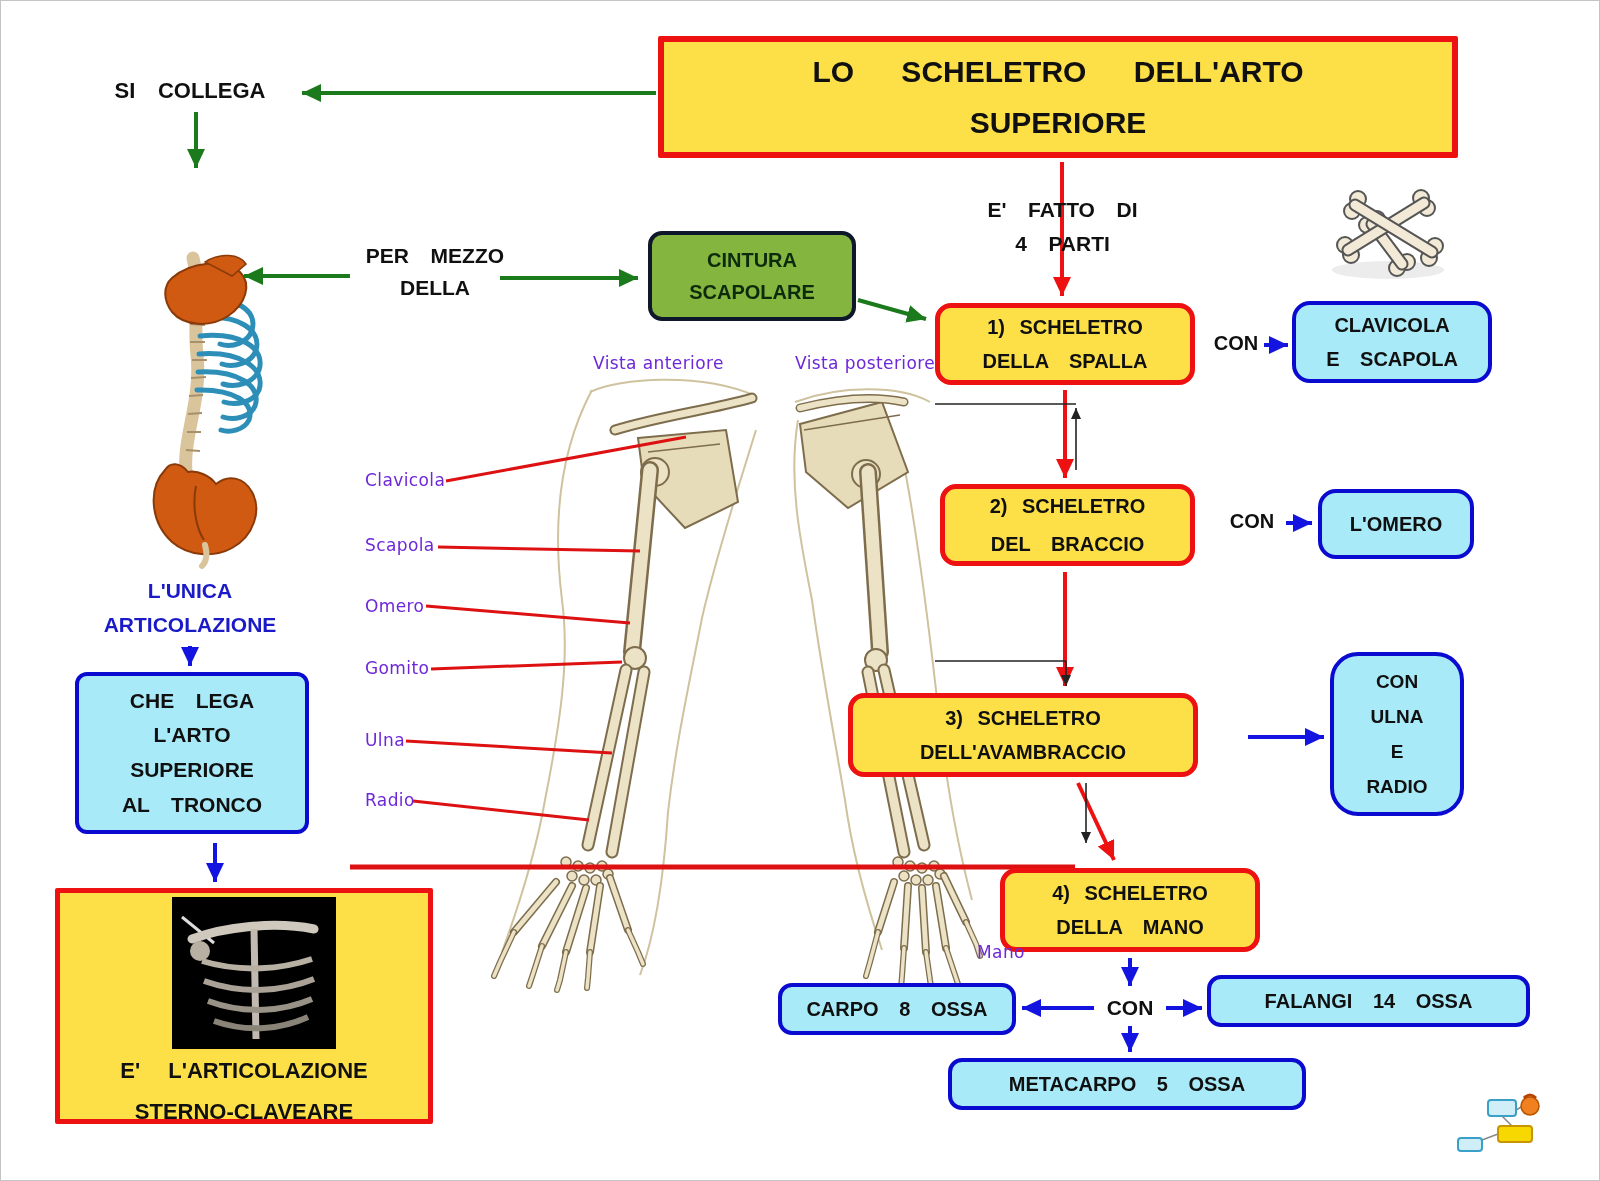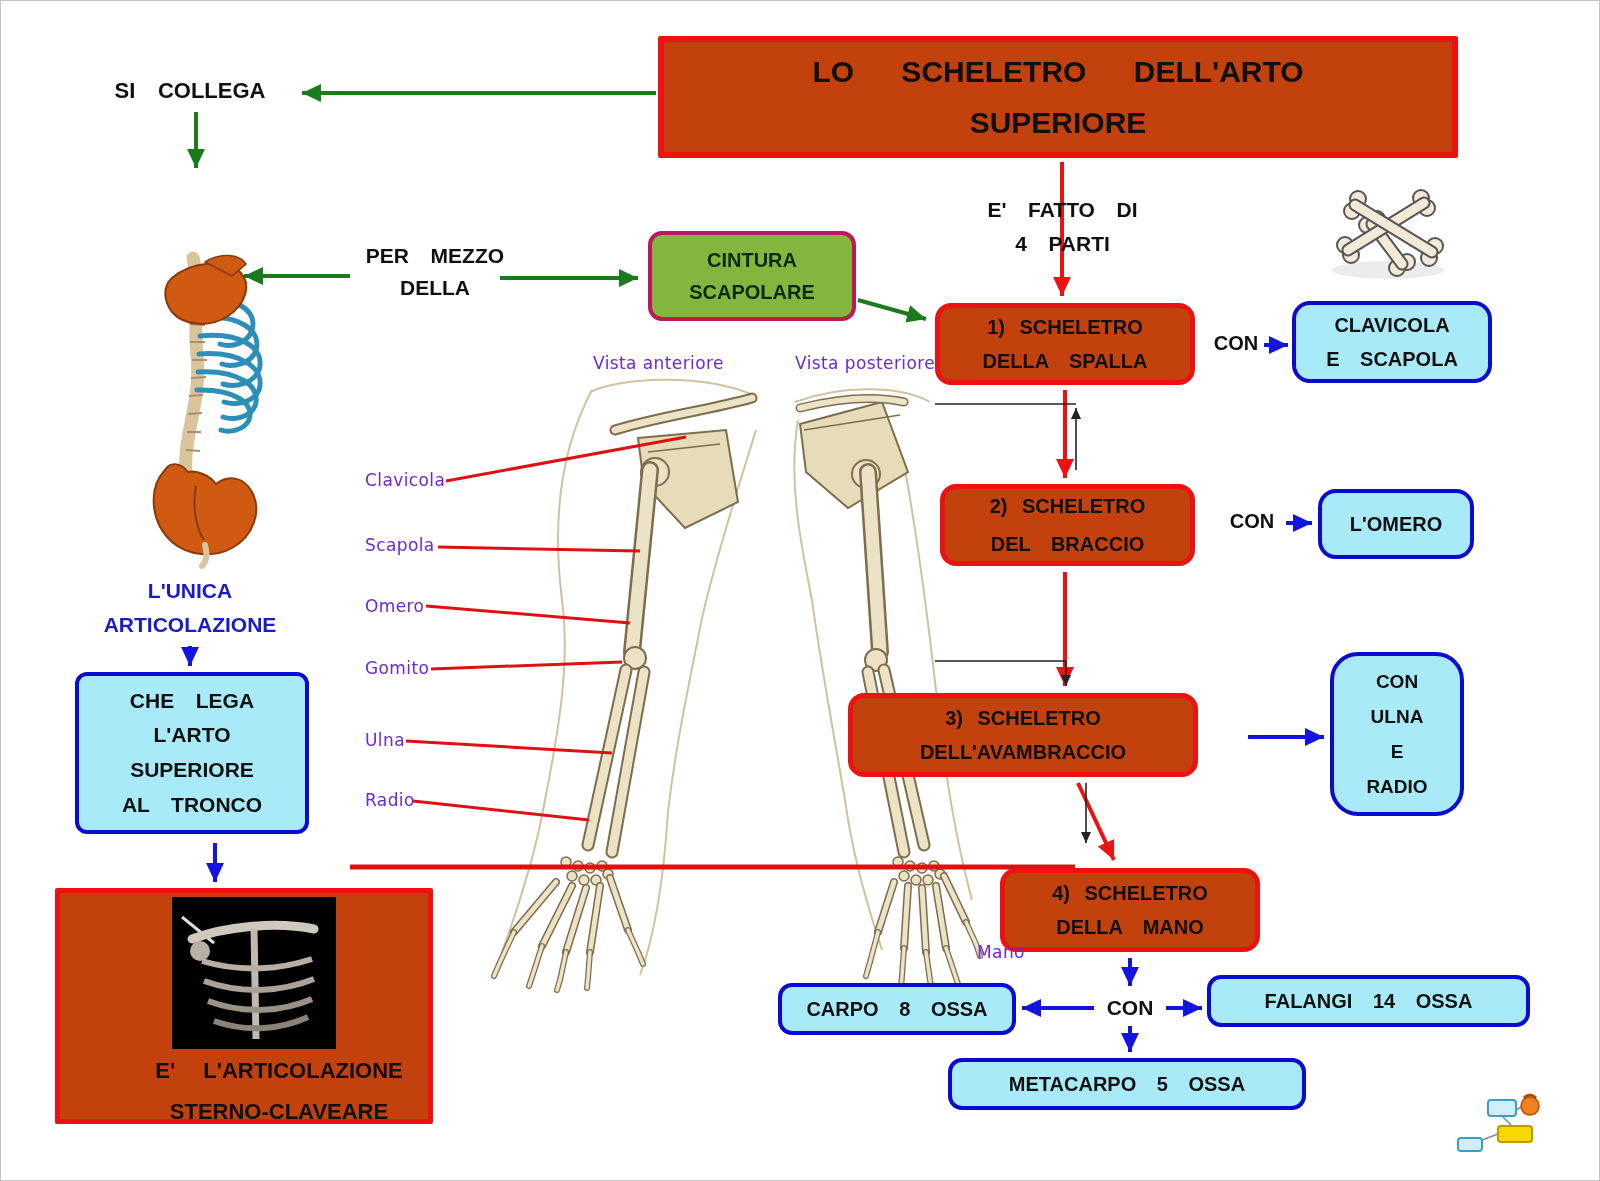--- a/index.html
+++ b/index.html
@@ -10,48 +10,48 @@
   }
   svg.layer{position:absolute;left:0;top:0;width:1600px;height:1181px;}
   .art{z-index:0;}
   .arrows{z-index:1;}
   .node{position:absolute;z-index:2;}
   .lbl{
     position:absolute;z-index:2;font-weight:bold;color:#101010;
     text-align:center;line-height:1.5;font-size:22px;
   }
   .yellowbox{
-    background:#c2410c;border:5px solid #ee1111;border-radius:16px;
+    background:#fde047;border:5px solid #ee1111;border-radius:16px;
     display:flex;flex-direction:column;justify-content:center;align-items:center;
     font-weight:bold;color:#101010;text-align:center;
   }
   .titlebox{border-radius:2px;border-width:6px;font-size:30px;line-height:1.7;}
   .cyanbox{
     background:#a9eaf8;border:4px solid #0a0ad0;border-radius:18px;
     display:flex;flex-direction:column;justify-content:center;align-items:center;
     font-weight:bold;color:#101010;text-align:center;font-size:20px;
   }
   .greenbox{
-    background:#84b53e;border:4px solid #be185d;border-radius:14px;
+    background:#84b53e;border:4px solid #0f172a;border-radius:14px;
     display:flex;flex-direction:column;justify-content:center;align-items:center;
     font-weight:bold;color:#0c2a0c;text-align:center;font-size:20px;line-height:1.6;
   }
   .partbox{font-size:20px;line-height:1.7;}
   .bluetext{color:#1a1ac8;}
   .anat{
     position:absolute;z-index:2;font-family:"DejaVu Sans", sans-serif;
     font-size:17px;color:#6d28d9;font-weight:normal;letter-spacing:.4px;
   }
   .ws-s{word-spacing:.45em;}
   .ws-m{word-spacing:.75em;}
   .ws-l{word-spacing:1em;}
   .ws-xl{word-spacing:1.3em;}
   .photo{position:absolute;left:112px;top:4px;width:164px;height:152px;background:#000;}
   .sterno-text{position:absolute;left:0;top:158px;width:100%;text-align:center;
-    font-weight:bold;font-size:22px;line-height:1.85;color:#101010;padding-left:35px;}
+    font-weight:bold;font-size:22px;line-height:1.85;color:#101010;}
 </style>
 </head>
 <body>
 
 <div class="canvas">
 
   <svg class="layer art">
 
     <g>
       <path d="M193,258 C201,290 193,320 197,355 C201,395 188,425 186,455 C185,468 186,478 188,486" stroke="#d9c49c" stroke-width="13" fill="none" stroke-linecap="round"></path>

